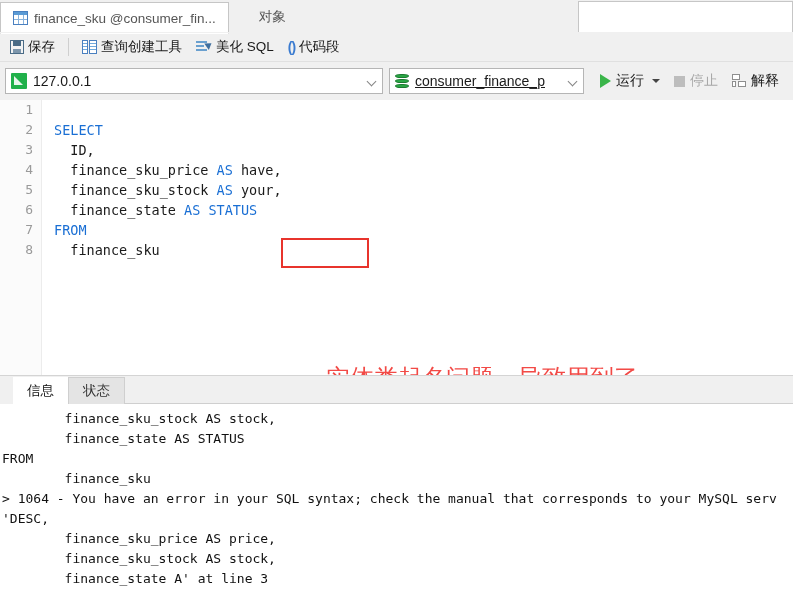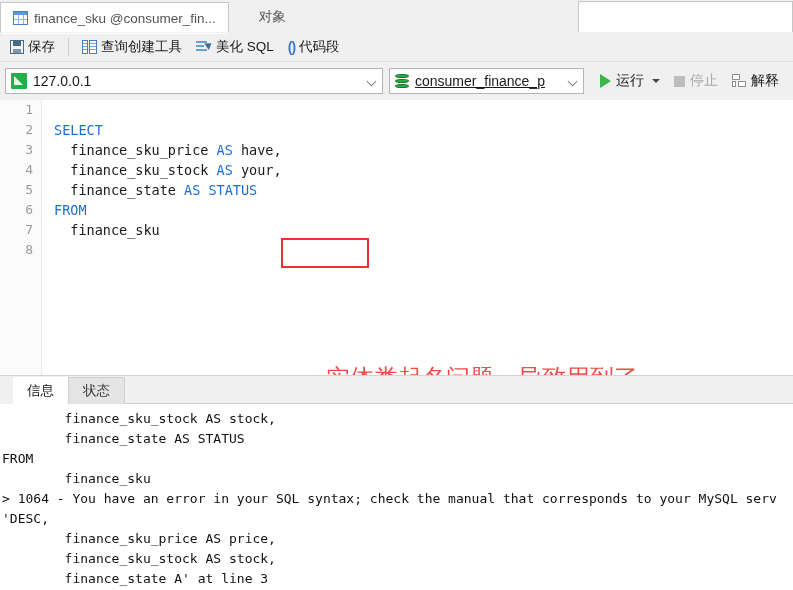--- a/index.html
+++ b/index.html
@@ -522,20 +522,21 @@
         <div class="gnum">2</div>
         <div class="gnum">3</div>
         <div class="gnum">4</div>
         <div class="gnum">5</div>
         <div class="gnum">6</div>
         <div class="gnum">7</div>
         <div class="gnum">8</div>
       </div>
     <div class="code" id="code">
         <div class="ln"><span class="kw">SELECT</span></div>
+        <div class="ln"><span class="plainid">  ID,</span></div>
         <div class="ln"><span class="plainid">  finance_sku_price </span><span class="kw">AS</span><span class="plainid"> have,</span></div>
         <div class="ln"><span class="plainid">  finance_sku_stock </span><span class="kw">AS</span><span class="plainid"> your,</span></div>
         <div class="ln"><span class="plainid">  finance_state </span><span class="kw">AS</span><span class="plainid"> </span><span class="kw">STATUS</span></div>
         <div class="ln"><span class="kw">FROM</span></div>
         <div class="ln"><span class="plainid">  finance_sku</span></div>
       </div>
     <div class="hl-box" style="border-color: rgb(232, 52, 44);"></div>
     <div class="annotation" id="annotation" style="color: rgb(242, 74, 70);">实体类起名问题，导致用到了
 关键字DESC</div>
   </div>

